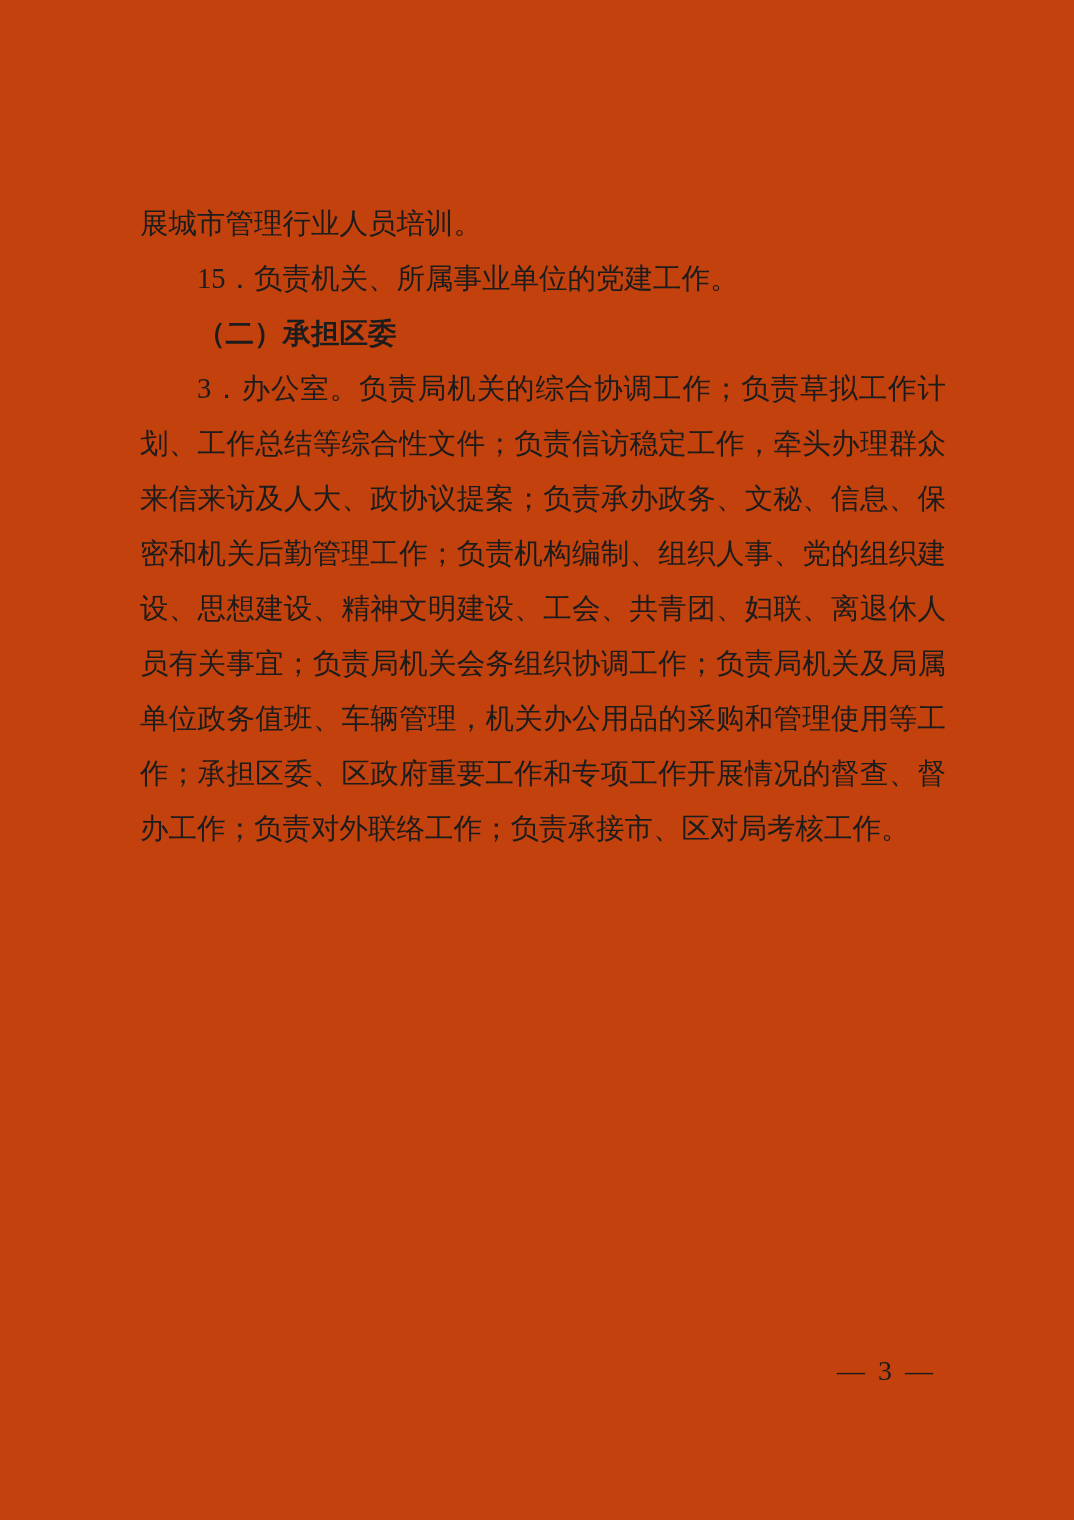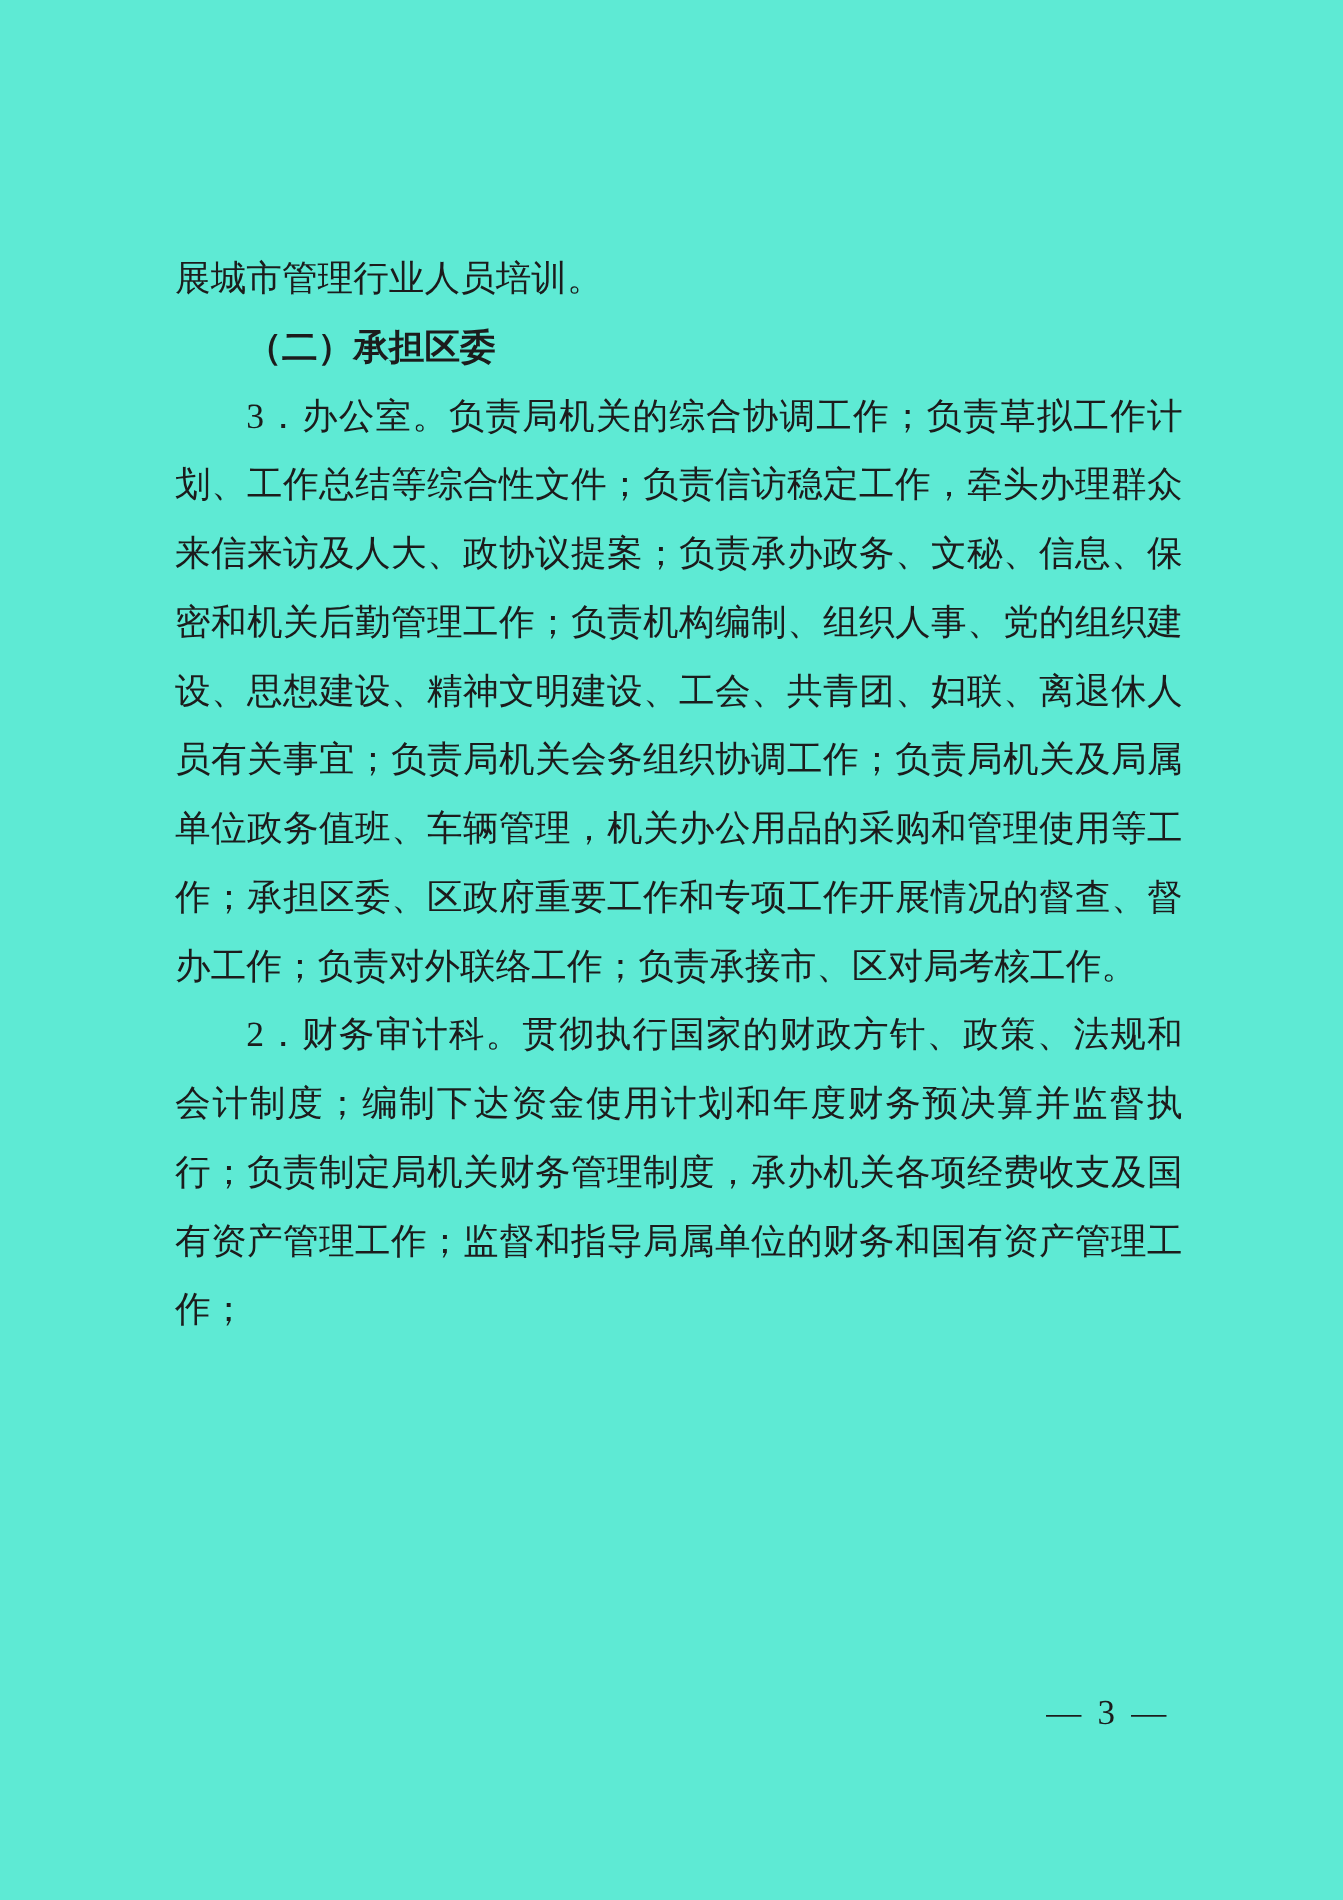--- a/index.html
+++ b/index.html
@@ -11,21 +11,21 @@
     height: 1520px;
     position: relative;
     background: #ffffff;
     font-family: "Liberation Serif", "DejaVu Serif", serif;
     color: #1c1c1c;
     overflow: hidden;
   }
   .page {
     position: absolute;
     inset: 0;
-    background: #5eead4;
+    background: #c2410c;
   }
   .content {
     position: absolute;
     left: 140px;
     top: 196px;
     width: 806px;
     font-size: 28.5px;
     line-height: 55px;
     text-align: justify;
     letter-spacing: 0;
@@ -52,18 +52,18 @@
     letter-spacing: 3px;
     color: #1c1c1c;
   }
 </style>
 </head>
 <body>
 
 <div class="page">
   <div class="content">
     <p class="cont">展城市管理行业人员培训。</p>
+    <p class="para">15．负责机关、所属事业单位的党建工作。</p>
     <p class="para heading">（二）承担区委</p>
     <p class="para">3．办公室。负责局机关的综合协调工作；负责草拟工作计划、工作总结等综合性文件；负责信访稳定工作，牵头办理群众来信来访及人大、政协议提案；负责承办政务、文秘、信息、保密和机关后勤管理工作；负责机构编制、组织人事、党的组织建设、思想建设、精神文明建设、工会、共青团、妇联、离退休人员有关事宜；负责局机关会务组织协调工作；负责局机关及局属单位政务值班、车辆管理，机关办公用品的采购和管理使用等工作；承担区委、区政府重要工作和专项工作开展情况的督查、督办工作；负责对外联络工作；负责承接市、区对局考核工作。</p>
-    <p class="para">2．财务审计科。贯彻执行国家的财政方针、政策、法规和会计制度；编制下达资金使用计划和年度财务预决算并监督执行；负责制定局机关财务管理制度，承办机关各项经费收支及国有资产管理工作；监督和指导局属单位的财务和国有资产管理工作；</p>
   </div>
   <div class="footer">— 3 —</div>
 </div>
 
 </body></html>

